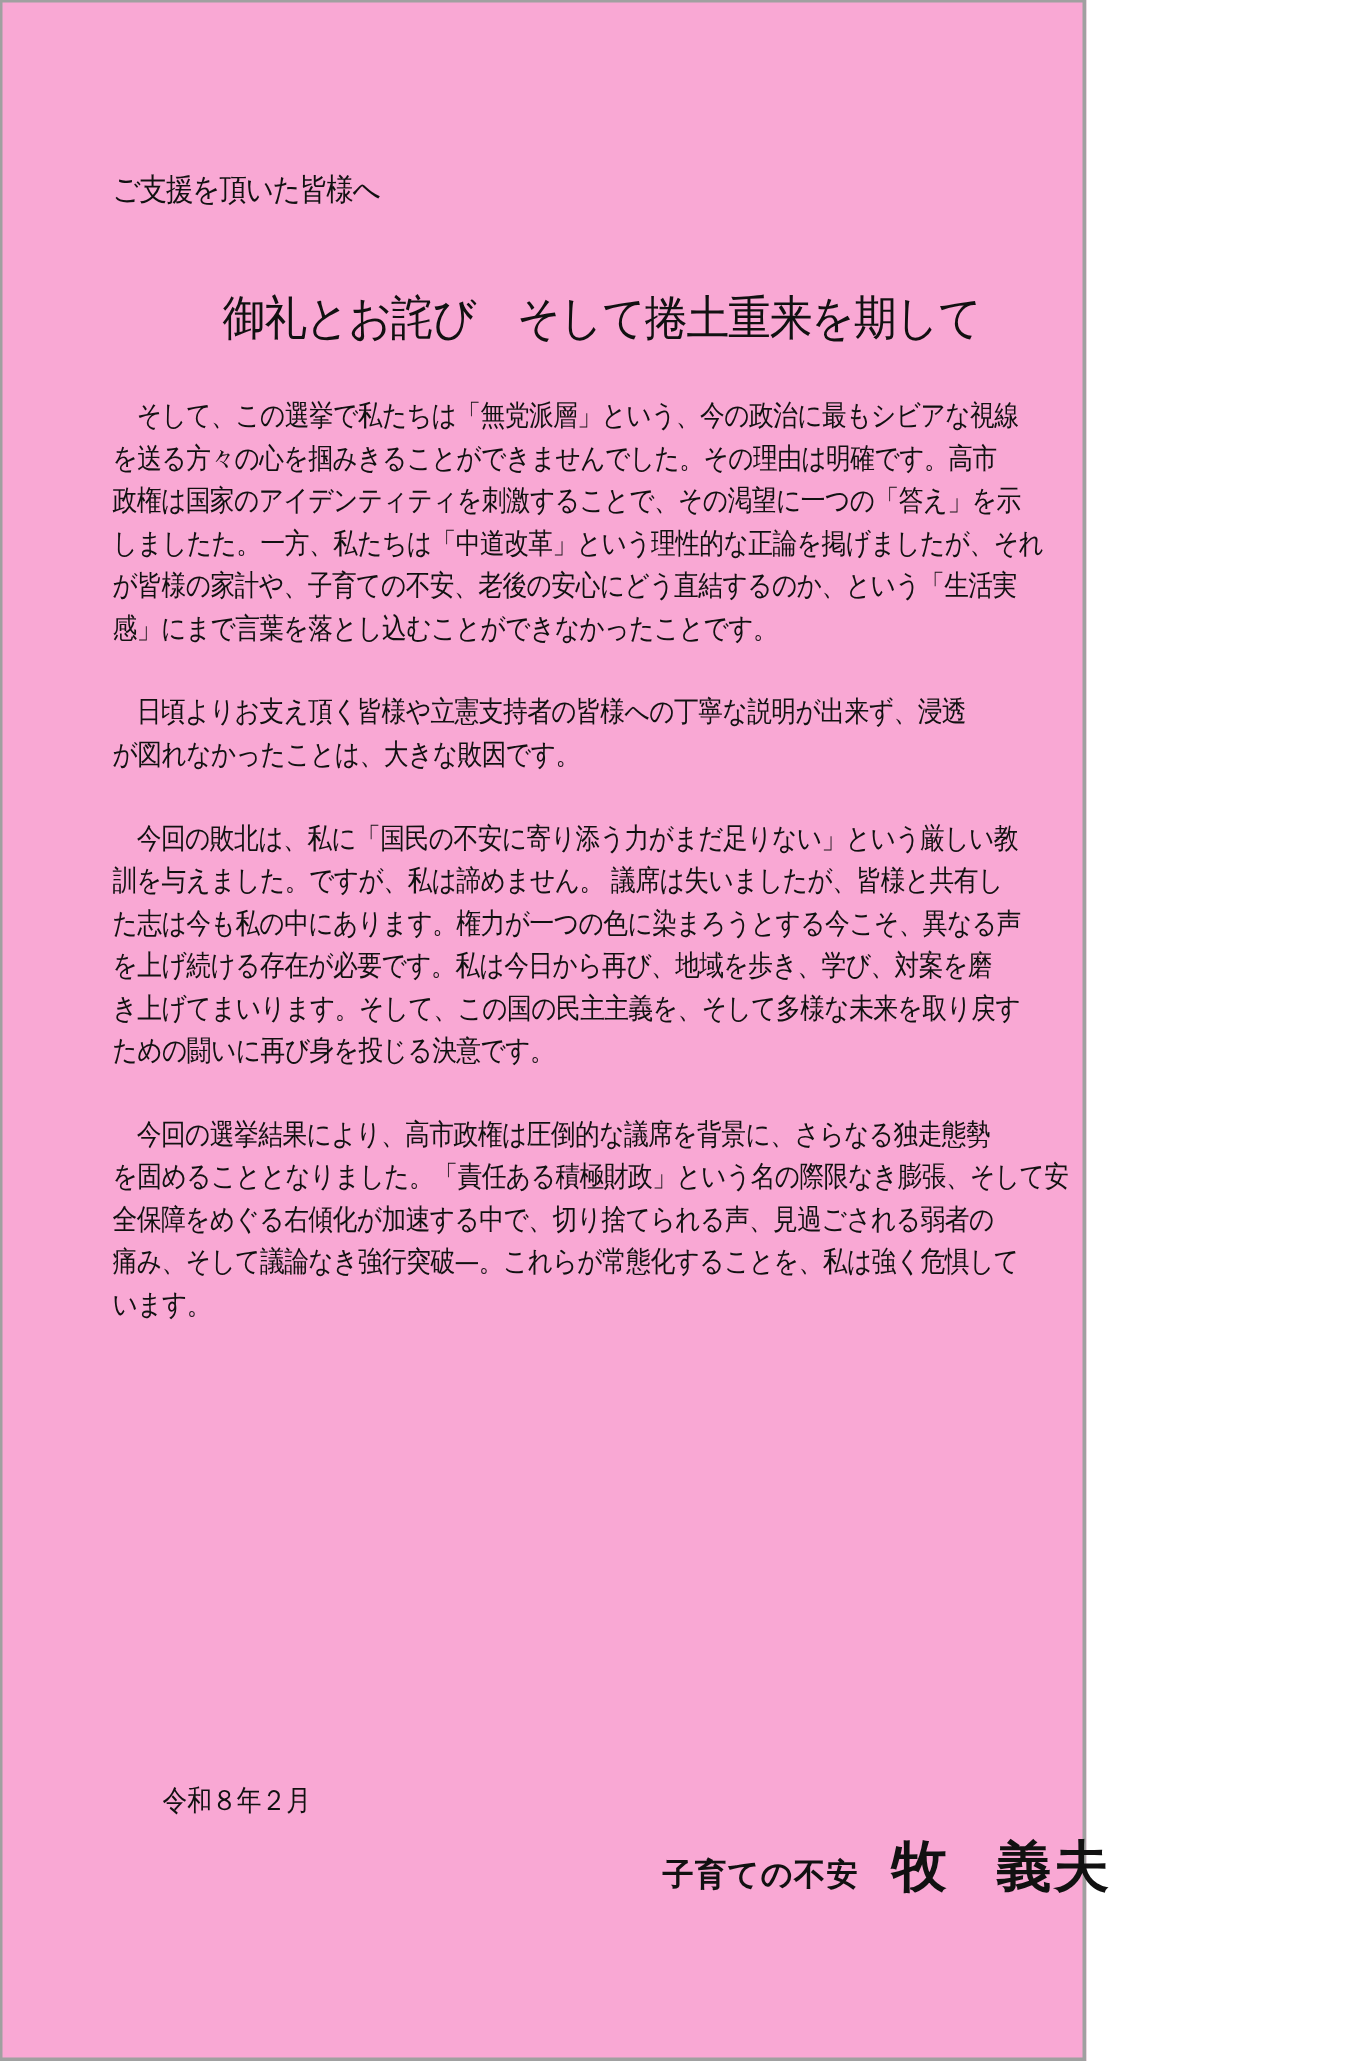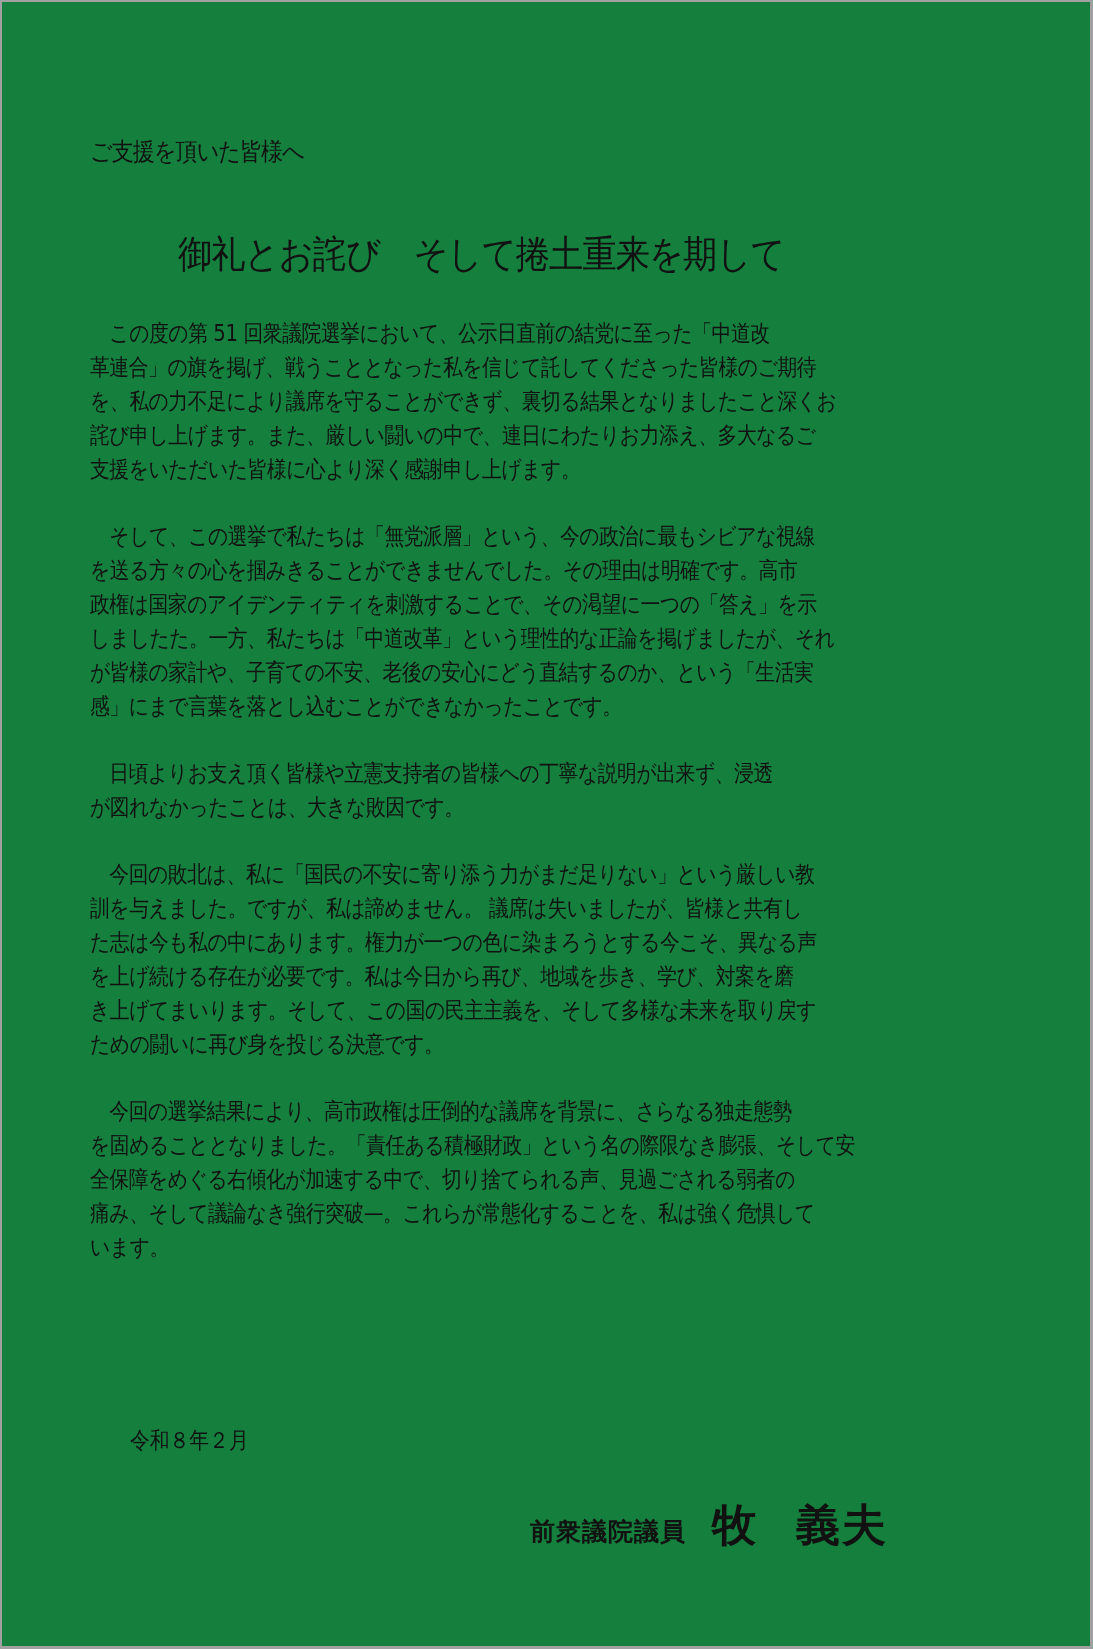--- a/index.html
+++ b/index.html
@@ -12,28 +12,28 @@
       height: 1649px;
       position: relative;
       overflow: hidden;
       font-family: "DejaVu Serif", "Liberation Serif", serif;
       color: #111111;
     }
     .page {
       position: absolute;
       left: 0;
       top: 0;
-      width: 1093px;
+      width: 869px;
       height: 1649px;
       box-sizing: border-box;
       border-top: 2px solid #a0a0a0;
       border-left: 2px solid #a0a0a0;
       border-right: 3px solid #a0a0a0;
       border-bottom: 3px solid #a0a0a0;
-      background: #15803d;
+      background: #f9a8d4;
     }
     .greeting {
       position: absolute;
       left: 88px;
       top: 133px;
       font-family: "DejaVu Sans", "Liberation Sans", sans-serif;
       font-size: 25px;
       letter-spacing: -1px;
       transform: scaleX(0.88);
       transform-origin: left center;
@@ -91,45 +91,37 @@
       font-weight: bold;
     }
     .sig-role {
       font-size: 25px;
       letter-spacing: 1px;
     }
     .sig-name {
       font-size: 44px;
       margin-left: 26px;
       letter-spacing: 2px;
-      margin-top: 32px;
     }
     .sig-name .gap {
       display: inline-block;
       width: 38px;
     }
   </style>
 </head>
 <body>
 
 <div class="page">
 
   <div class="greeting">ご支援を頂いた皆様へ</div>
 
   <div class="title">御礼とお詫び　そして捲土重来を期して</div>
 
   <div class="body-text">
 
-    <div class="para">
-      <span class="line">　この度の第 51 回衆議院選挙において、公示日直前の結党に至った「中道改</span>
-      <span class="line">革連合」の旗を掲げ、戦うこととなった私を信じて託してくださった皆様のご期待</span>
-      <span class="line">を、私の力不足により議席を守ることができず、裏切る結果となりましたこと深くお</span>
-      <span class="line">詫び申し上げます。また、厳しい闘いの中で、連日にわたりお力添え、多大なるご</span>
-      <span class="line">支援をいただいた皆様に心より深く感謝申し上げます。</span>
-    </div>
 
     <div class="para">
       <span class="line">　そして、この選挙で私たちは「無党派層」という、今の政治に最もシビアな視線</span>
       <span class="line">を送る方々の心を掴みきることができませんでした。その理由は明確です。高市</span>
       <span class="line">政権は国家のアイデンティティを刺激することで、その渇望に一つの「答え」を示</span>
       <span class="line">しましたた。一方、私たちは「中道改革」という理性的な正論を掲げましたが、それ</span>
       <span class="line">が皆様の家計や、子育ての不安、老後の安心にどう直結するのか、という「生活実</span>
       <span class="line">感」にまで言葉を落とし込むことができなかったことです。</span>
     </div>
 
@@ -154,17 +146,17 @@
       <span class="line">痛み、そして議論なき強行突破—。これらが常態化することを、私は強く危惧して</span>
       <span class="line">います。</span>
     </div>
 
 
   </div>
 
   <div class="date">令和８年２月</div>
 
   <div class="signature">
-    <span class="sig-role">前衆議院議員</span>
+    <span class="sig-role">子育ての不安</span>
     <span class="sig-name"><span>牧</span><span class="gap"></span><span>義夫</span></span>
   </div>
 
 </div>
 
 </body></html>

